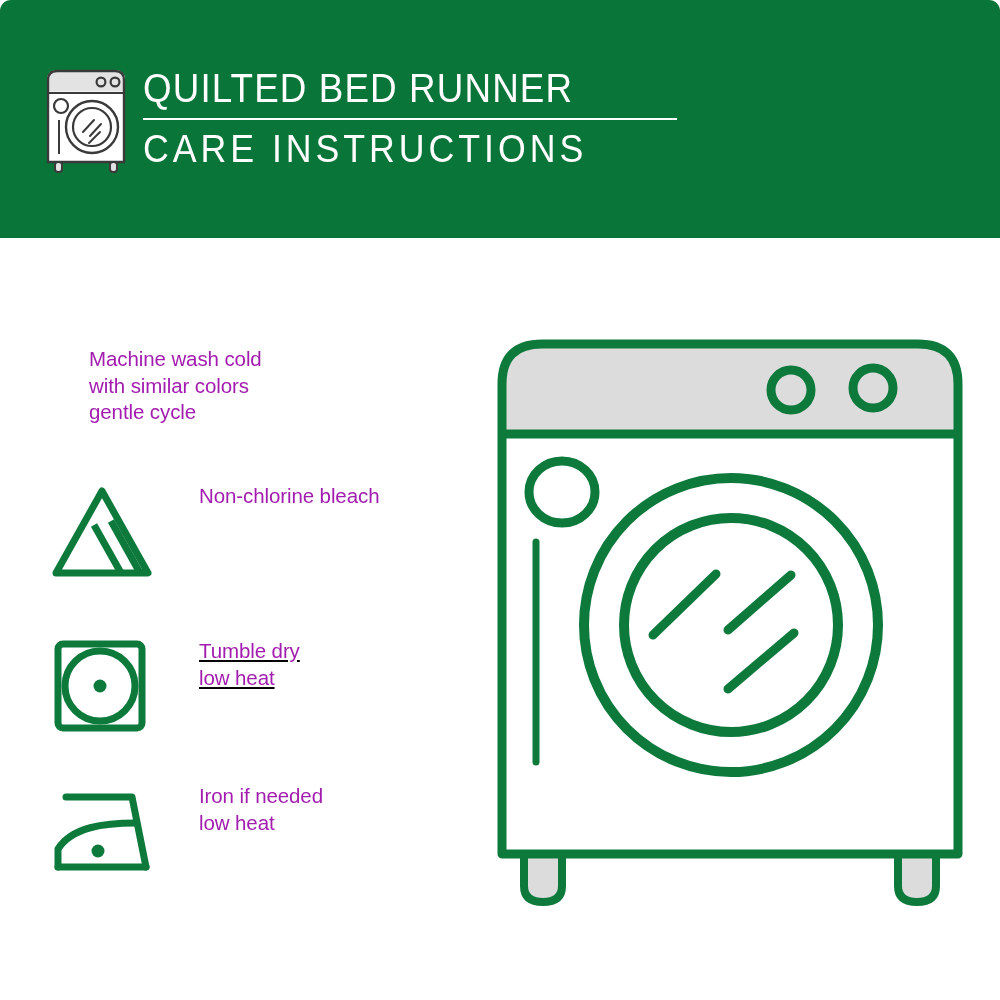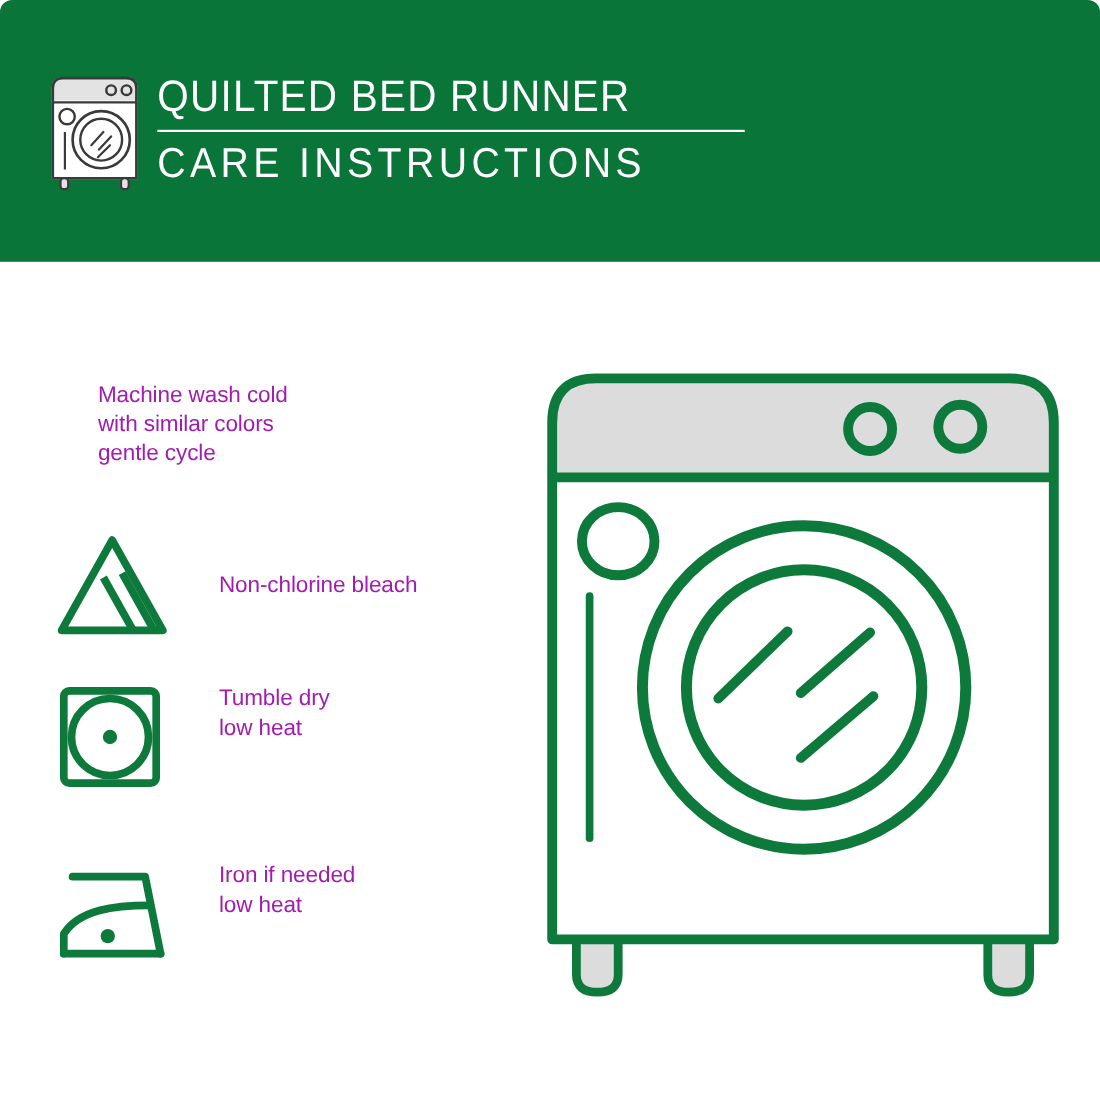--- a/index.html
+++ b/index.html
@@ -97,22 +97,22 @@
     margin-left: 37px;
     color: #a21caf;
     font-size: 20.5px;
     line-height: 26.5px;
     font-weight: 400;
     letter-spacing: -0.1px;
   }
   .care-text .ln { display: block; white-space: nowrap; }
 
   #row-wash   { top: 108px; }
-  #row-bleach { top: 245px; align-items: center; }
-  #row-dry    { top: 384px; }
+  #row-bleach { top: 245px; }
+  #row-dry    { top: 400px; text-decoration: underline; }
   #row-iron   { top: 545px; }
 
   
   #washer-illustration {
     position: absolute;
     left: 488px;
     top: 330px;
     width: 484px;
     height: 600px;
   }

